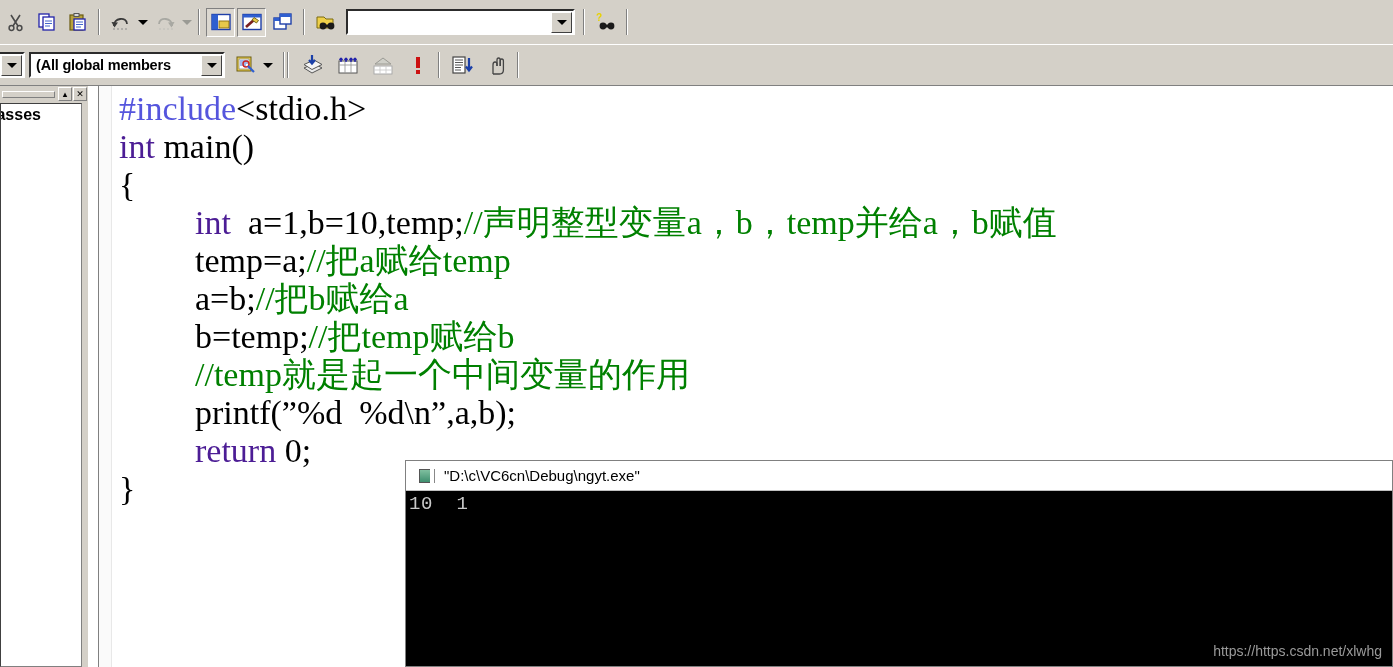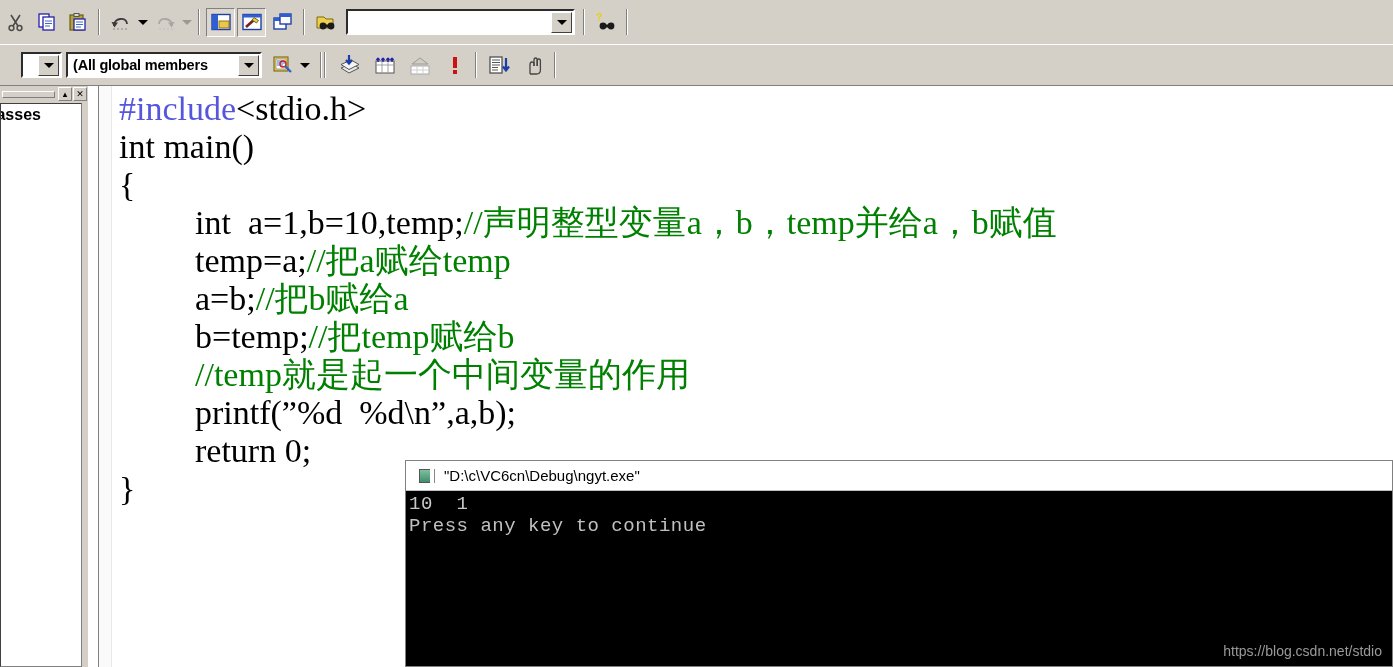--- a/index.html
+++ b/index.html
@@ -18,21 +18,21 @@
 
   
   .toolbar {
     position: absolute;
     left: 0; width: 1393px;
     background: #d4d0c8;
     display: flex;
     align-items: center;
   }
   #toolbar-top { top: 0; height: 45px; border-bottom: 1px solid #ffffff; }
-  #toolbar-second { top: 45px; height: 41px; border-bottom: 1px solid #808080; padding-left: 37px; }
+  #toolbar-second { top: 45px; height: 41px; border-bottom: 1px solid #808080; }
 
   .tb-btn {
     width: 29px; height: 29px;
     margin: 0 1px;
     display: flex; align-items: center; justify-content: center;
     border: 1px solid transparent;
     position: relative;
   }
   .tb-btn.pressed {
     border: 1px solid #808080;
@@ -168,21 +168,21 @@
   }
   #code {
     position: absolute;
     left: 20px; top: 4px;
     font-family: "Liberation Serif", serif;
     font-size: 34px;
     line-height: 38px;
     white-space: pre;
     color: #000000;
   }
-  .kw  { color: #000000; }
+  .kw  { color: #4c1d95; }
   .pp  { color: #5555dd; }
   .cmt { color: #008000; }
   .ind1 { display: inline-block; width: 76px; }
 
   
   #console {
     position: absolute;
     left: 405px; top: 460px;
     width: 988px; height: 207px;
     background: #000000;
@@ -464,18 +464,18 @@
     <div id="editor-gutter"></div>
     <div id="code"><div><span class="pp">#include</span><span>&lt;stdio.h&gt;</span></div><div><span class="kw">int</span><span> main()</span></div><div><span>{</span></div><div><span class="ind1"></span><span class="kw">int</span><span>  a=1,b=10,temp;</span><span class="cmt">//声明整型变量a，b，temp并给a，b赋值</span></div><div><span class="ind1"></span><span>temp=a;</span><span class="cmt">//把a赋给temp</span></div><div><span class="ind1"></span><span>a=b;</span><span class="cmt">//把b赋给a</span></div><div><span class="ind1"></span><span>b=temp;</span><span class="cmt">//把temp赋给b</span></div><div><span class="ind1"></span><span class="cmt">//temp就是起一个中间变量的作用</span></div><div><span class="ind1"></span><span>printf(”%d  %d\n”,a,b);</span></div><div><span class="ind1"></span><span class="kw">return</span><span> 0;</span></div><div><span>}</span></div></div>
   </div>
 
   <div id="console">
     <div id="console-titlebar">
       <span id="console-icon"></span>
       <span id="console-title">"D:\c\VC6cn\Debug\ngyt.exe"</span>
     </div>
     <div id="console-body">
-      <div id="console-text"><div class="first-line">10  1</div><div>Press any key to continue</div></div>
-    </div>
-    <div id="watermark">https://blog.csdn.net/stdio</div>
+      <div id="console-text"><div class="first-line">10  1</div></div>
+    </div>
+    <div id="watermark">https://https.csdn.net/xlwhg</div>
   </div>
 
 </div>
 
 </body></html>

